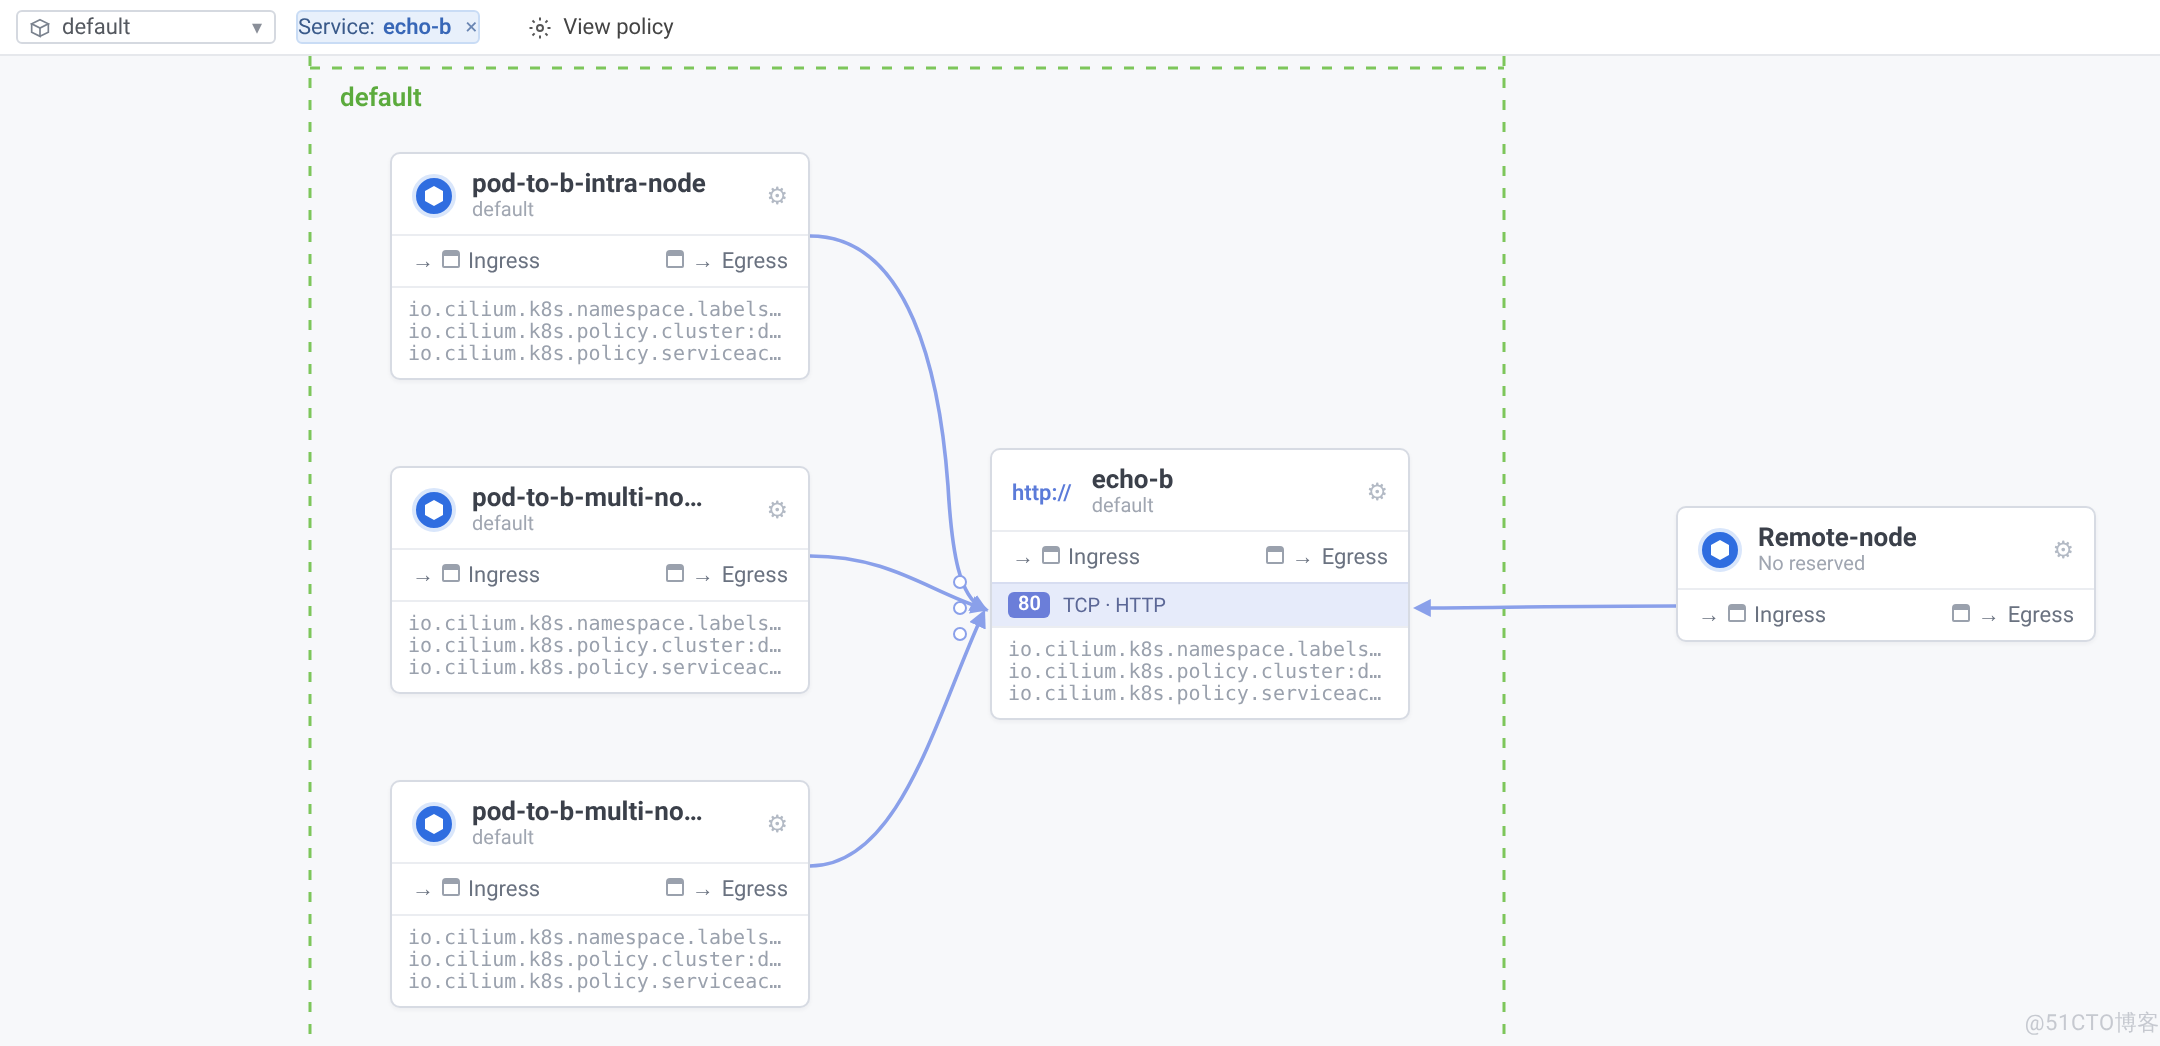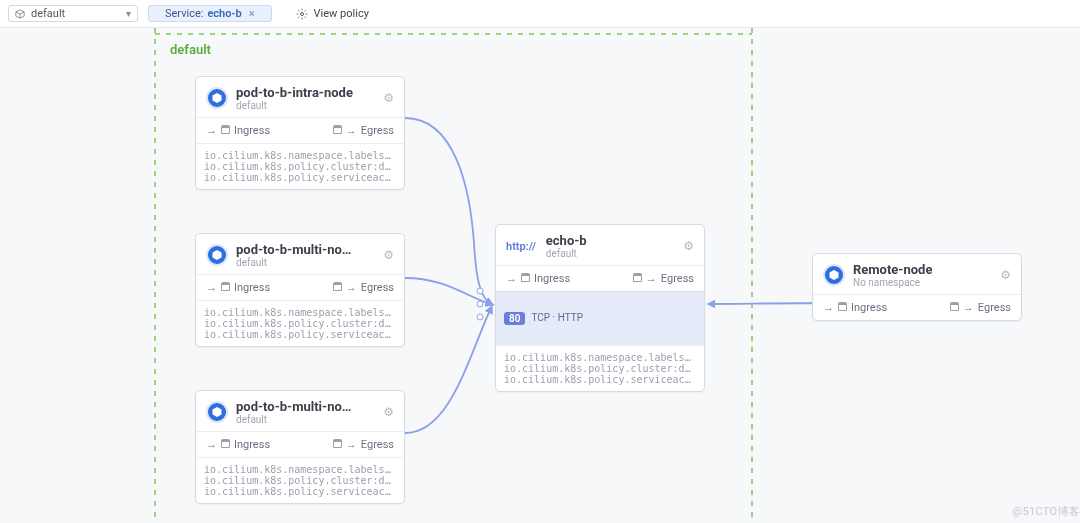--- a/index.html
+++ b/index.html
@@ -38,21 +38,21 @@
   }
   .ns-dropdown .cube { width:10px; height:10px; display:inline-block; }
   .ns-dropdown .chev { margin-left:auto; font-size:10px; color:#8a8f99; }
   .chip {
     display: inline-flex;
     align-items: center;
     gap: 4px;
     background: #e8f0fb;
     border: 1px solid #c9dcf5;
     border-radius: 3px;
-    padding: 1px 16px;
+    padding: 1px 0;
     font-size: 11px;
     color: #3a5a8a;
   }
   .chip b { color:#3867b7; font-weight:600; }
   .chip .x { color:#6a86b3; cursor:pointer; margin-left:3px; }
   .view-opts {
     display:inline-flex; align-items:center; gap:6px;
     font-size: 11px; color:#444; margin-left:14px; cursor:pointer;
   }
   .gear { width:12px; height:12px; }
@@ -98,24 +98,24 @@
   .labels-block {
     border-top:1px solid #ebedf1;
     padding:6px 8px;
     font-family: "SFMono-Regular", Consolas, monospace;
     font-size:10px;
     color:#9aa1ad;
   }
   .labels-block div { white-space:nowrap; overflow:hidden; text-overflow:ellipsis; }
 
   .proto-row {
-    display:flex; align-items:flex-start; gap:6px;
+    display:flex; align-items:flex-end; gap:6px;
     background:#e6ebfa;
     border-top:1px solid #d7ddf1;
-    padding:20px 8px;
+    padding:4px 8px;
     font-size:10px; color:#5b6796;
   }
   .port-pill { background:#6b7ed9; color:#fff; border-radius:3px; padding:1px 5px; font-size:10px; font-weight:600; }
 
   .watermark {
     position:absolute; right:0; bottom:4px;
     font-size:11px; color:#c6c9d0; letter-spacing:.3px;
   }
 </style>
 </head>
@@ -270,30 +270,30 @@
       <span class="port-pill">80</span>
       <span>TCP · HTTP</span>
     </div>
     <div class="labels-block">
       <div>io.cilium.k8s.namespace.labels.f…</div>
       <div>io.cilium.k8s.policy.cluster:def…</div>
       <div>io.cilium.k8s.policy.serviceacco…</div>
     </div>
   </div>
 
-  <div class="node" style="left:812px; top:225px;">
+  <div class="node" style="left:838px; top:225px;">
     <div class="node-head">
       <span class="k8s-badge">
         <svg viewBox="0 0 24 24">
             <polygon points="12,2 21,7 21,17 12,22 3,17 3,7" fill="#fff"></polygon>
           </svg>
       </span>
       <div style="min-width:0">
         <div class="node-title">Remote-node</div>
-        <div class="node-sub">No namespace</div>
+        <div class="node-sub">No reserved</div>
       </div>
       <span class="node-gear">⚙</span>
     </div>
     <div class="node-row">
       <span class="io-group">→<span class="lock"></span> <span>Ingress</span></span>
       <span class="io-group"><span class="lock"></span>→ <span>Egress</span></span>
     </div>
   </div>
 
 </div>

